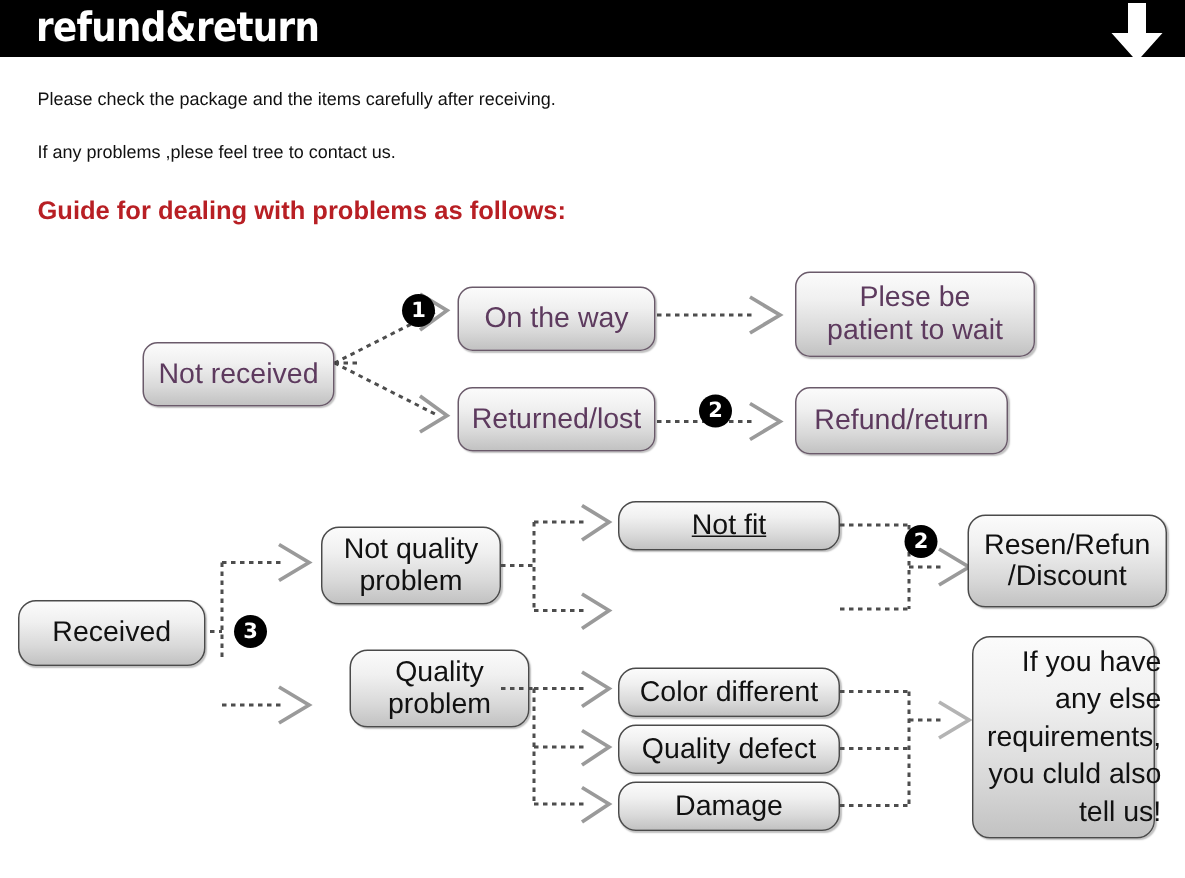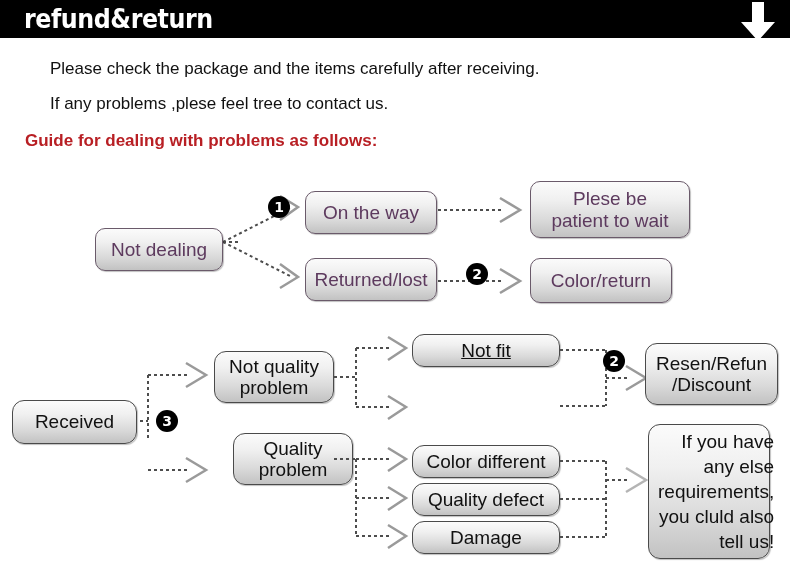--- a/index.html
+++ b/index.html
@@ -41,23 +41,22 @@
     position: absolute;
     left: 735px; top: 2px;
     width: 46px; height: 40px;
   }
 
   
   .intro-line {
     position: absolute;
     left: 25px;
     color: #111111;
-    font-size: 17px;
+    font-size: 12px;
     white-space: nowrap;
-    margin-left: 25px;
   }
   #intro-line-1 { top: 59px; }
   #intro-line-2 { top: 94px; }
 
   #guide-heading {
     position: absolute;
     left: 25px; top: 131px;
     color: #b81f24;
     font-size: 17px;
     font-weight: bold;
@@ -139,33 +138,33 @@
   <svg class="conn" style="left:438px; top:195px; width:92px; height:30px;" viewBox="0 0 92 30">
     <line x1="0" y1="15" x2="66" y2="15" stroke="#4d4d4d" stroke-width="2" stroke-dasharray="3,3"></line>
     <polyline points="62,3 82,15 62,27" fill="none" stroke="#9a9a9a" stroke-width="2.5"></polyline>
   </svg>
 
   <svg class="conn" style="left:438px; top:266px; width:92px; height:30px;" viewBox="0 0 92 30">
     <line x1="0" y1="15" x2="66" y2="15" stroke="#4d4d4d" stroke-width="2" stroke-dasharray="3,3"></line>
     <polyline points="62,3 82,15 62,27" fill="none" stroke="#9a9a9a" stroke-width="2.5"></polyline>
   </svg>
 
-  <div class="node purple" style="left:95px; top:228px; width:128px; height:43px;">Not dealing</div>
+  <div class="node purple" style="left:95px; top:228px; width:128px; height:43px;">Not received</div>
 
   <div class="badge" style="left:268px; top:196px;">1</div>
 
   <div class="node purple" style="left:305px; top:258px; width:132px; height:43px;">Returned/lost</div>
 
   <div class="node purple" style="left:305px; top:191px; width:132px; height:43px;">On the way</div>
 
   <div class="badge" style="left:466px; top:263px;">2</div>
 
   <div class="node purple node-multiline" style="left:530px; top:181px; width:160px; height:57px;">Plese be<br>patient to wait</div>
 
-  <div class="node purple" style="left:530px; top:258px; width:142px; height:45px;">Color/return</div>
+  <div class="node purple" style="left:530px; top:258px; width:142px; height:45px;">Refund/return</div>
 
   <svg class="conn" style="left:140px; top:350px; width:220px; height:90px;" viewBox="0 0 220 90">
     <line x1="0" y1="71" x2="8" y2="71" stroke="#4d4d4d" stroke-width="2" stroke-dasharray="3,3"></line>
     <line x1="8" y1="25" x2="8" y2="120" stroke="#4d4d4d" stroke-width="2" stroke-dasharray="3,3"></line>
     <line x1="8" y1="25" x2="50" y2="25" stroke="#4d4d4d" stroke-width="2" stroke-dasharray="3,3"></line>
     <polyline points="46,13 66,25 46,37" fill="none" stroke="#9a9a9a" stroke-width="2.5"></polyline>
   </svg>
   <svg class="conn" style="left:148px; top:440px; width:130px; height:50px;" viewBox="0 0 130 50">
     <line x1="0" y1="30" x2="42" y2="30" stroke="#4d4d4d" stroke-width="2" stroke-dasharray="3,3"></line>
     <polyline points="38,18 58,30 38,42" fill="none" stroke="#9a9a9a" stroke-width="2.5"></polyline>

